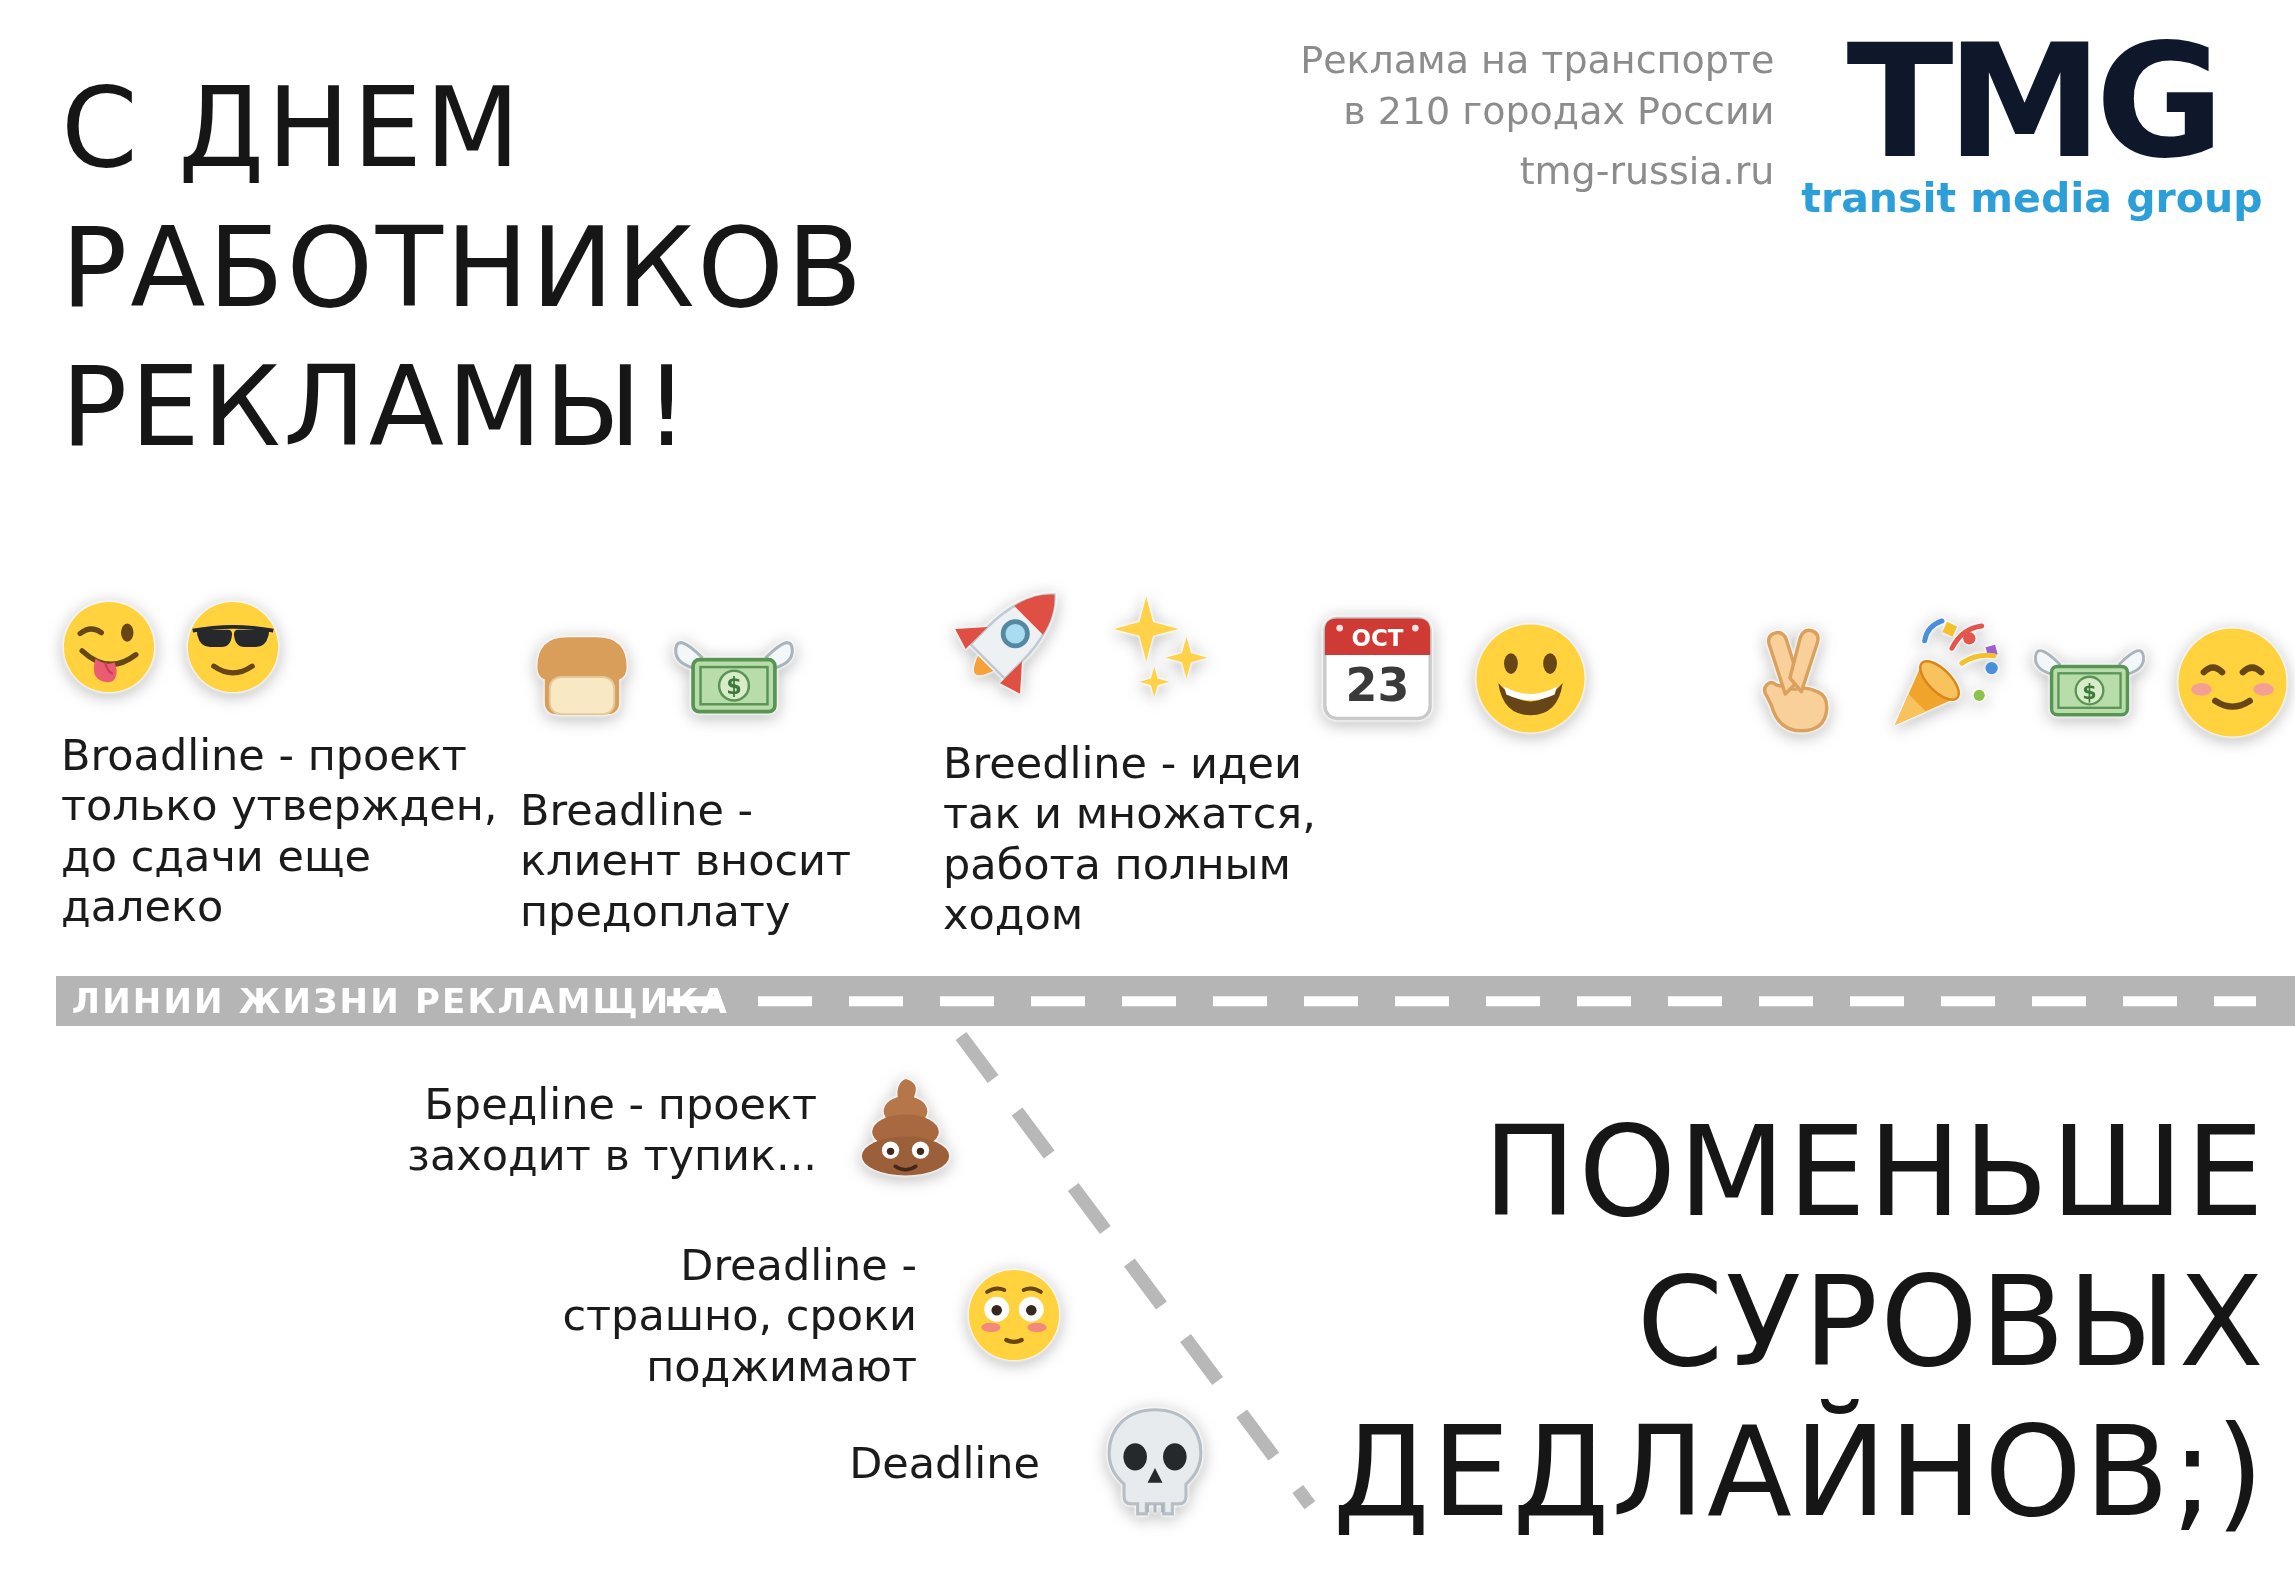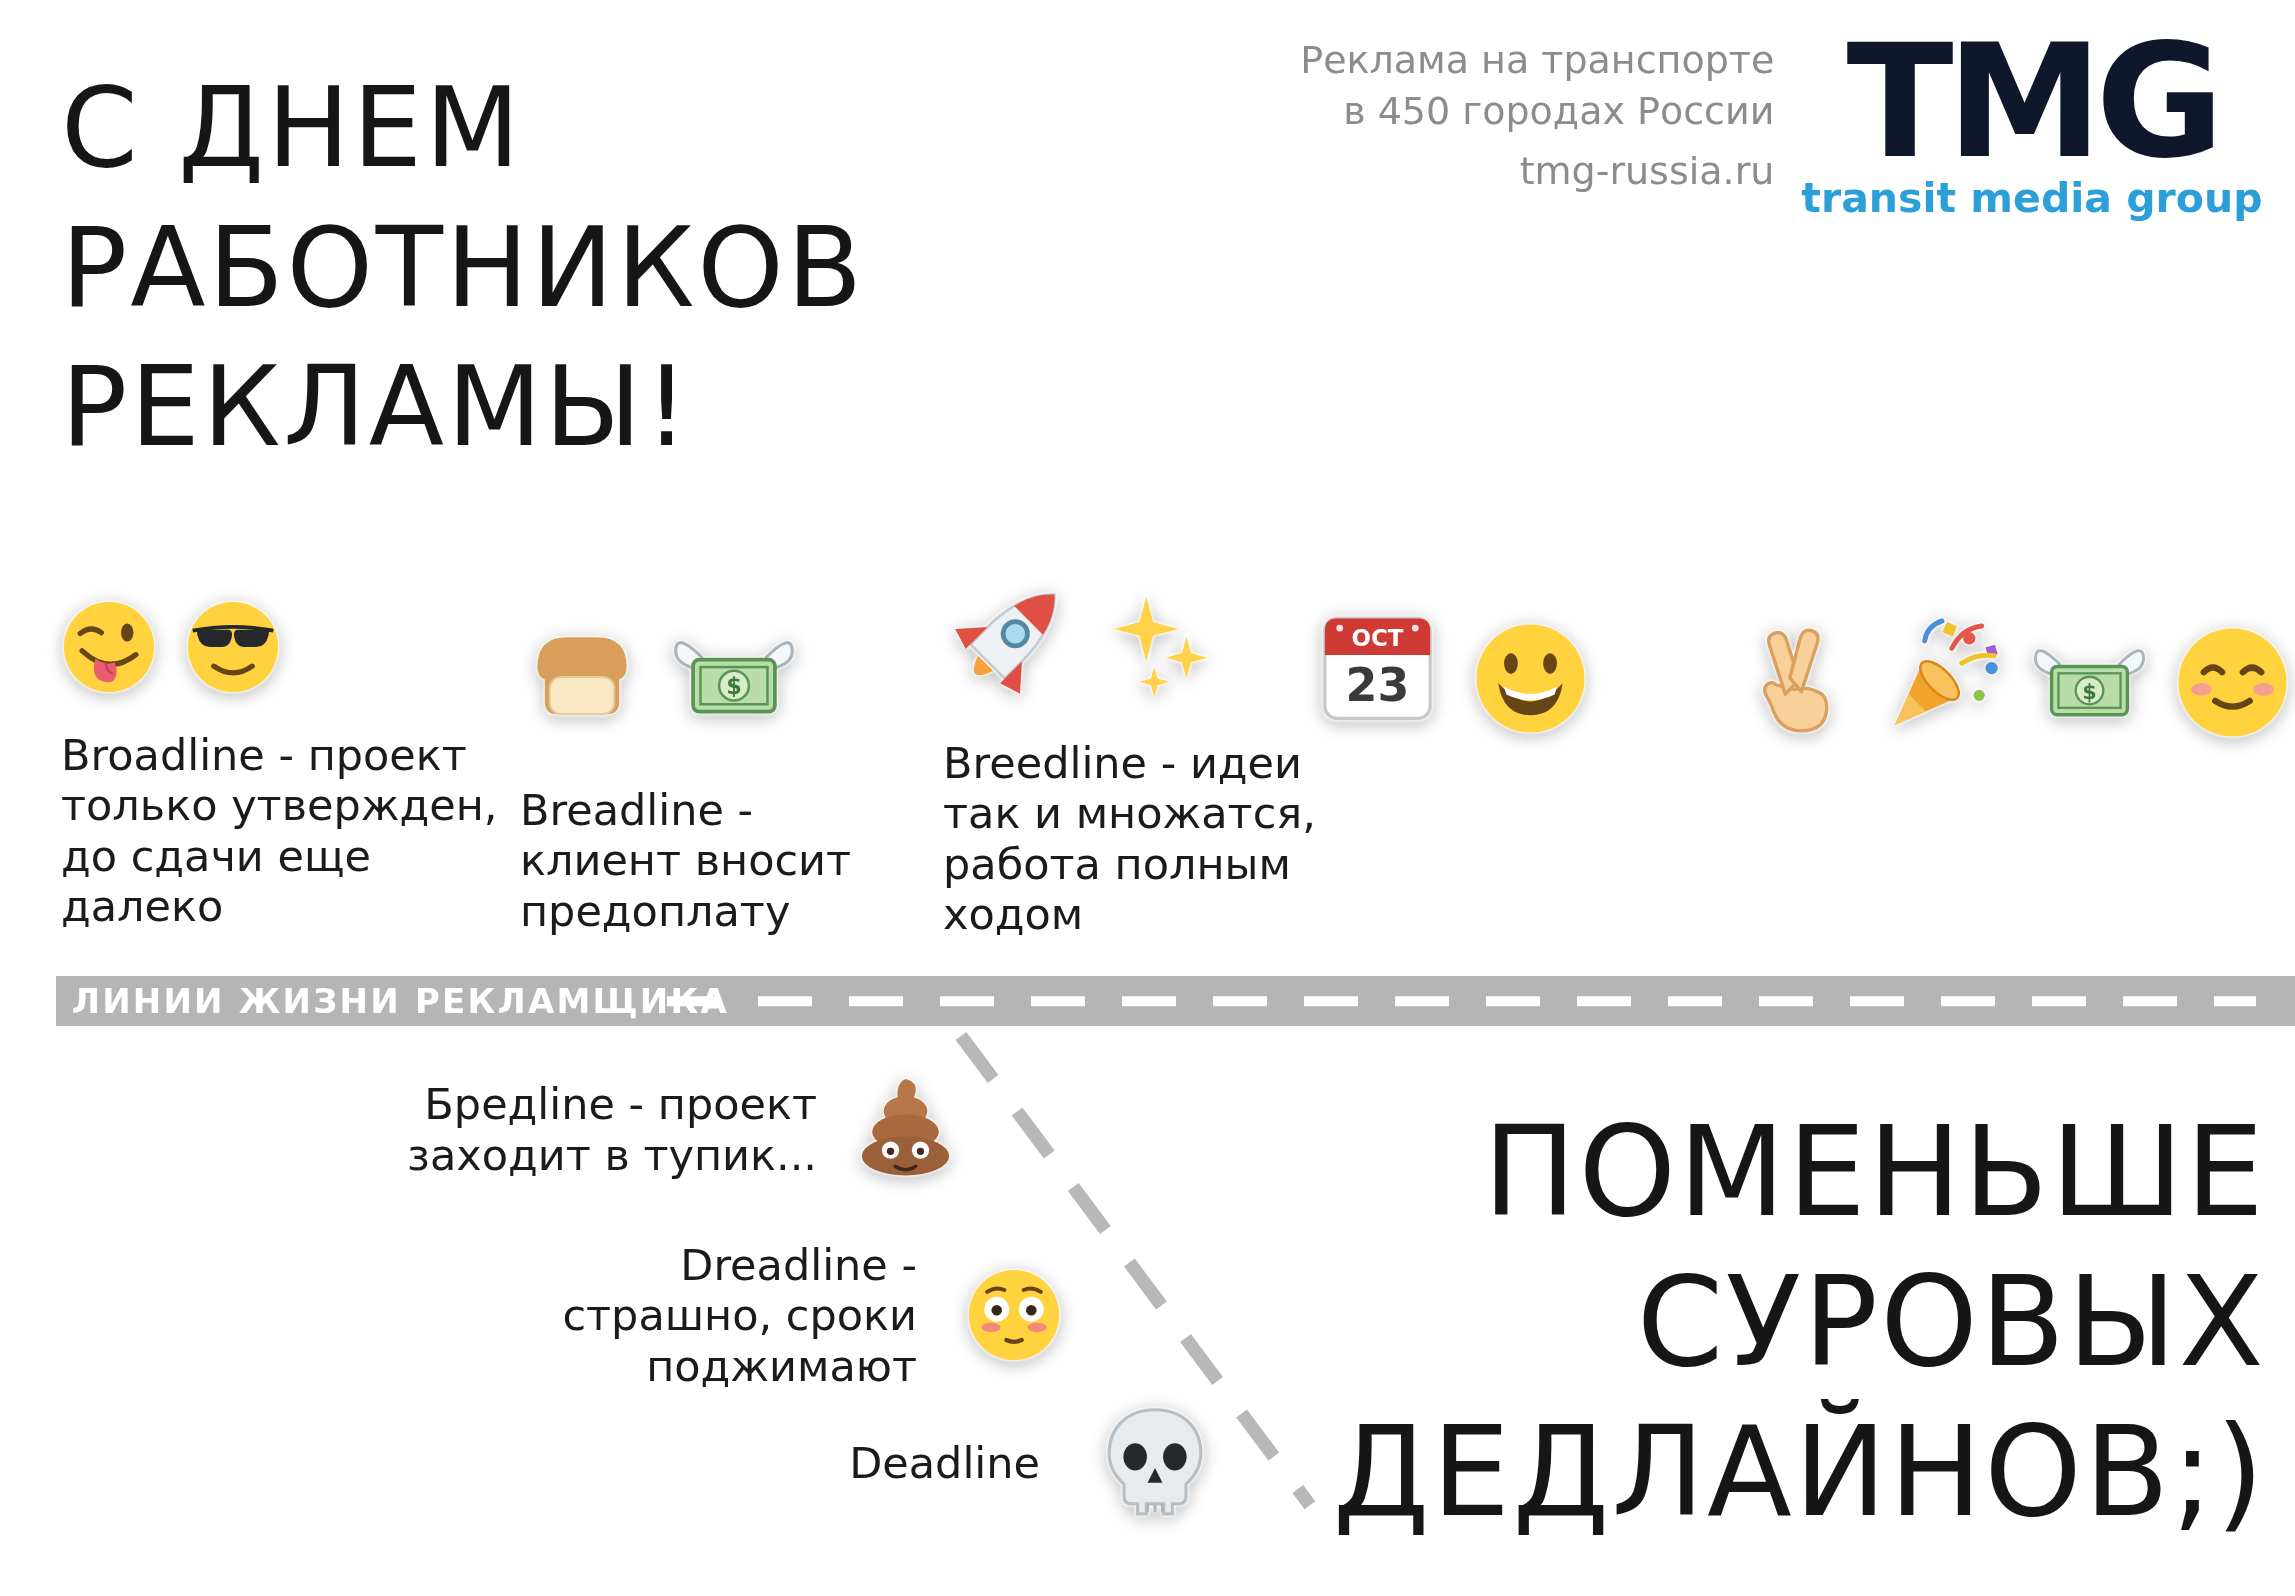--- a/index.html
+++ b/index.html
@@ -75,21 +75,21 @@
 
 <div>
 
   <div id="title" class="ml">С ДНЕМ
 РАБОТНИКОВ
 РЕКЛАМЫ!</div>
 
   <div id="header-right">
     <div class="tagline">
       <div class="ml">Реклама на транспорте
-в 450 городах России</div>
+в 210 городах России</div>
       <div class="website">tmg-russia.ru</div>
     </div>
     <div class="logo-block">
       <div class="logo-text">TMG</div>
       <div class="logo-sub">transit media group</div>
     </div>
   </div>
 
   <div class="stage" id="stage-1">
     <div class="icons">

